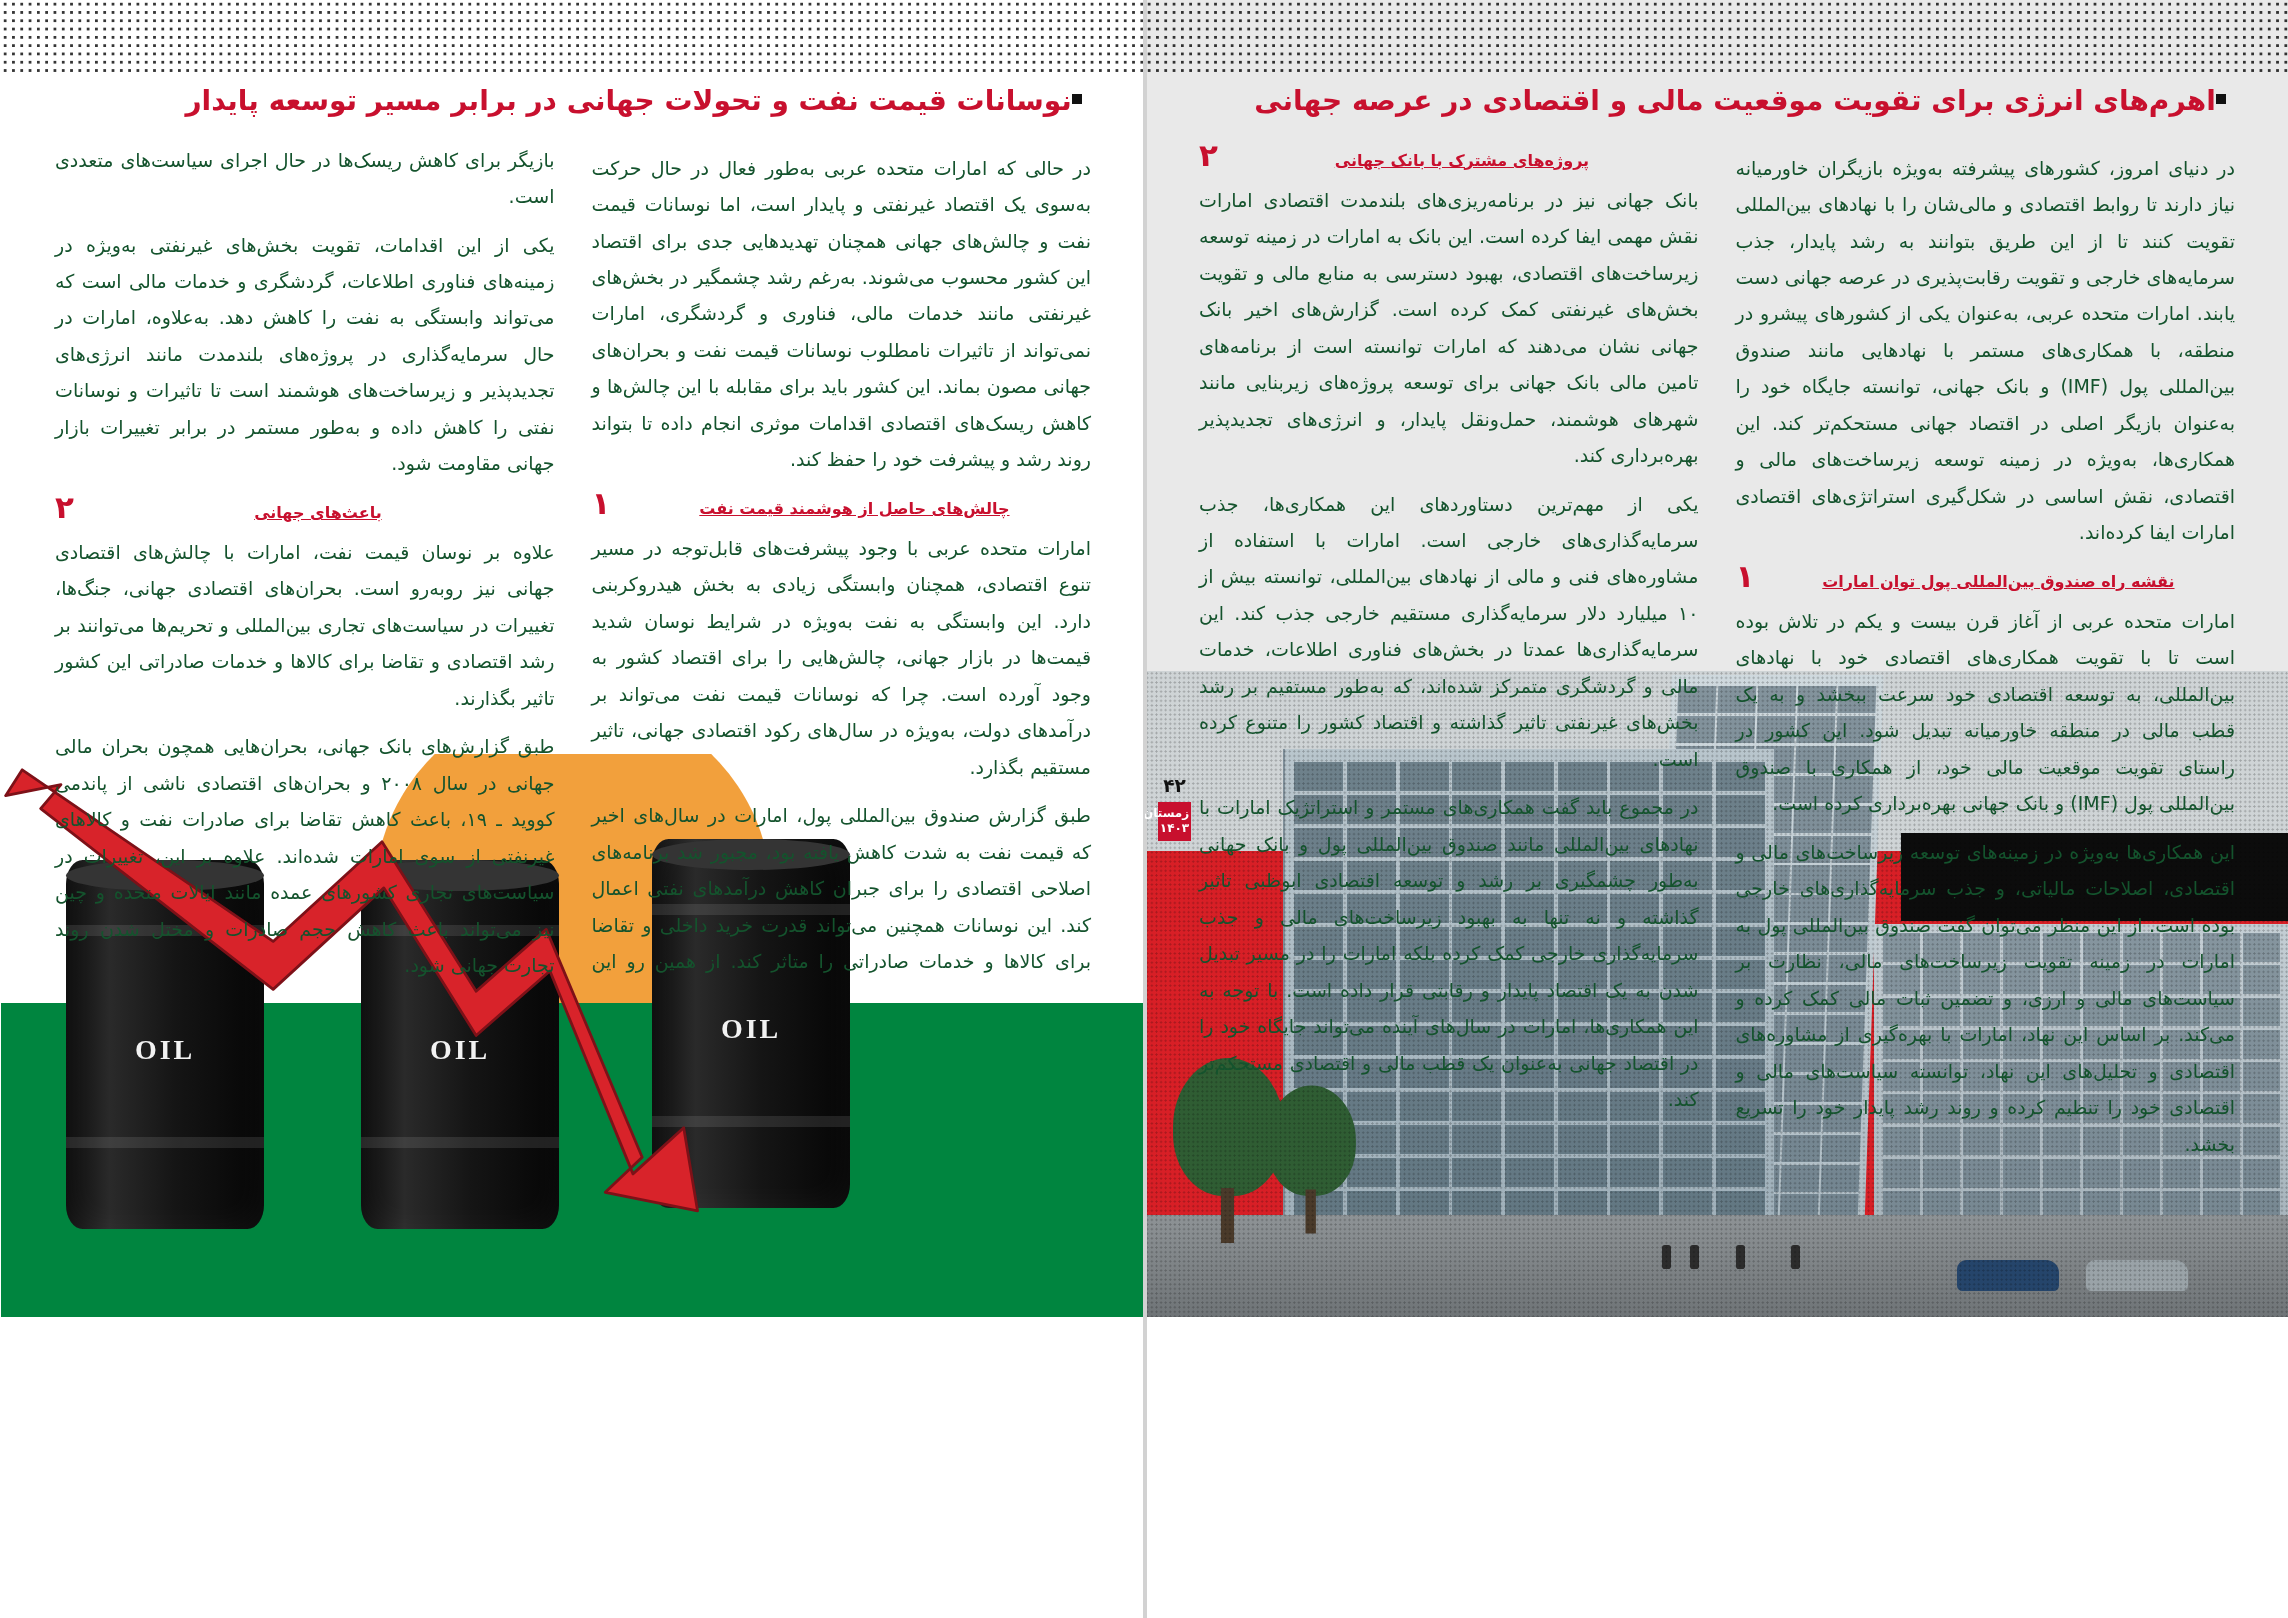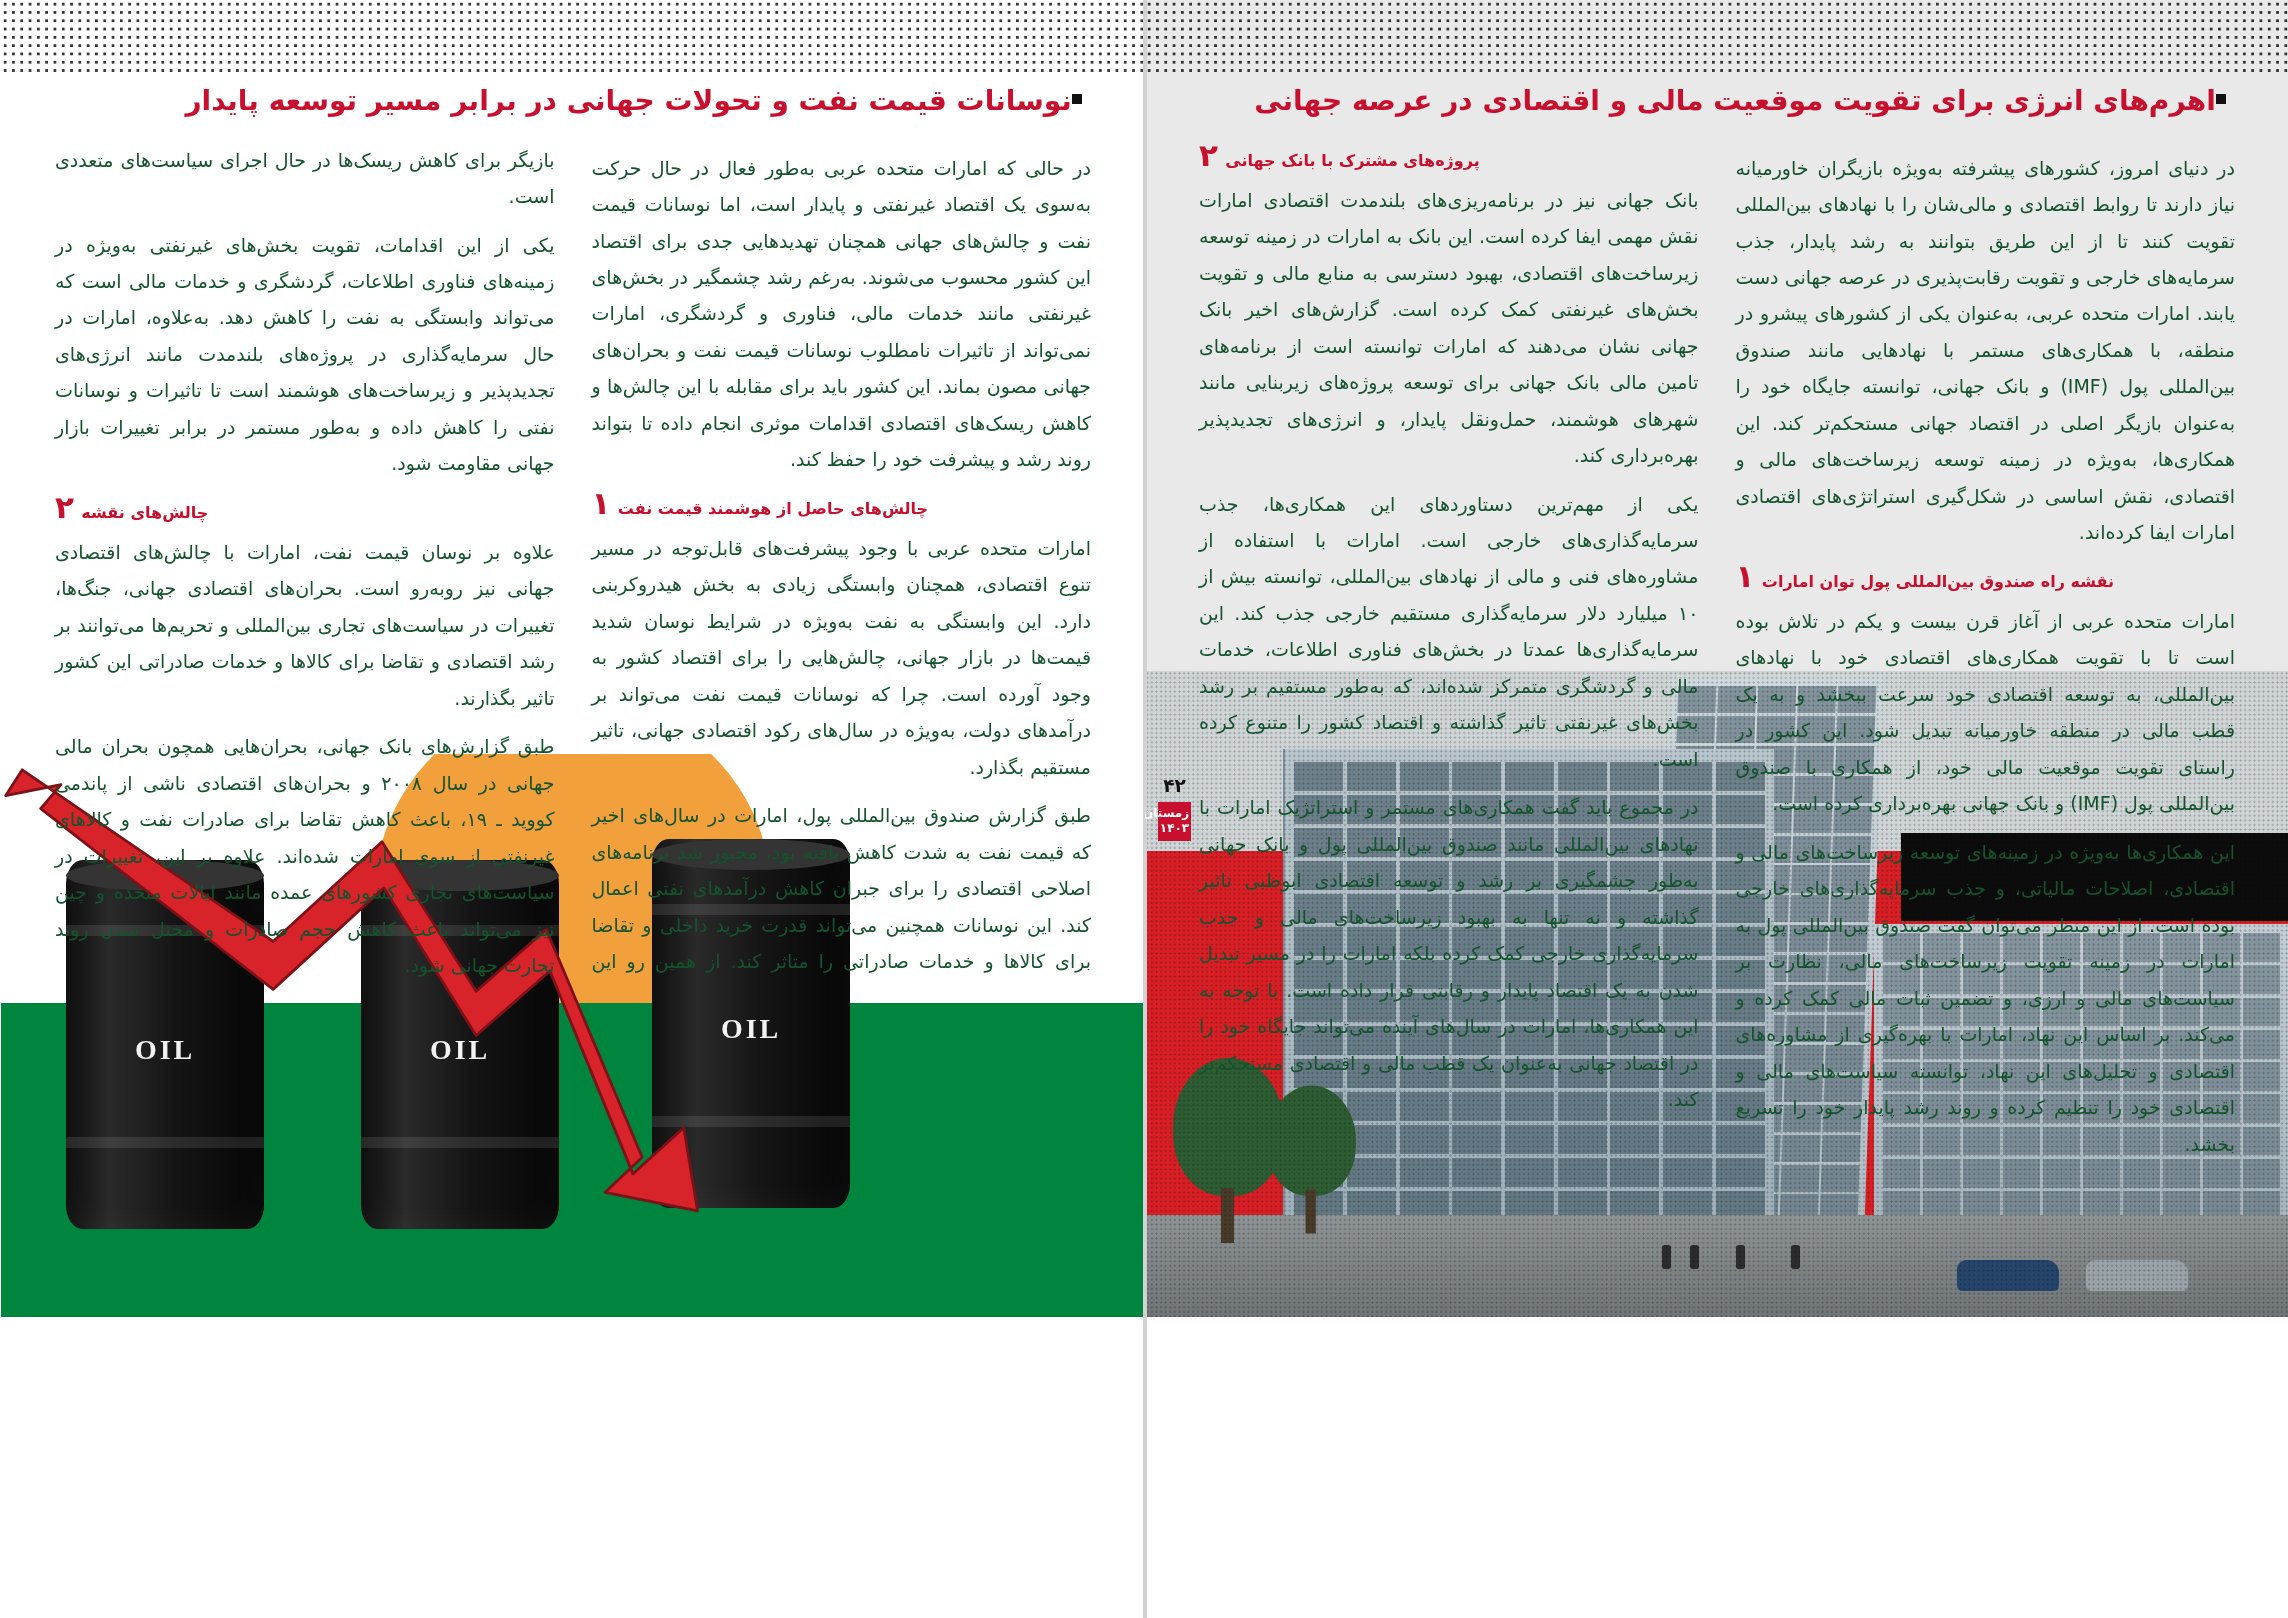--- a/index.html
+++ b/index.html
@@ -101,21 +101,21 @@
     justify-content: flex-start;
     align-items: baseline;
     gap: 7.4px;
   }
   .subhead .num {
     color: #c8102e;
     font-size: 31px;
     font-weight: bold;
     line-height: 0.9;
   }
-  .subhead .txt { flex: 1; text-align: left;}
+  .subhead .txt { flex: 1; text-align: center; text-decoration: underline;}
   
   .art-oil {
     position: absolute;
     left: 0;
     right: 0;
     bottom: 0;
     height: 563px;
     overflow: hidden;
     z-index: 1;
   }
@@ -731,21 +731,21 @@
         <div class="subhead">
           <span class="num">۱</span>
           <span class="txt">چالش‌های حاصل از هوشمند قیمت نفت</span>
         </div>
         <p>امارات متحده عربی با وجود پیشرفت‌های قابل‌توجه در مسیر تنوع اقتصادی، همچنان وابستگی زیادی به بخش هیدروکربنی دارد. این وابستگی به نفت به‌ویژه در شرایط نوسان شدید قیمت‌ها در بازار جهانی، چالش‌هایی را برای اقتصاد کشور به وجود آورده است. چرا که نوسانات قیمت نفت می‌تواند بر درآمدهای دولت، به‌ویژه در سال‌های رکود اقتصادی جهانی، تاثیر مستقیم بگذارد.</p>
         <p>طبق گزارش صندوق بین‌المللی پول، امارات در سال‌های اخیر که قیمت نفت به شدت کاهش یافته بود، مجبور شد برنامه‌های اصلاحی اقتصادی را برای جبران کاهش درآمدهای نفتی اعمال کند. این نوسانات همچنین می‌تواند قدرت خرید داخلی و تقاضا برای کالاها و خدمات صادراتی را متاثر کند. از همین رو این بازیگر برای کاهش ریسک‌ها در حال اجرای سیاست‌های متعددی است.</p>
         <p>یکی از این اقدامات، تقویت بخش‌های غیرنفتی به‌ویژه در زمینه‌های فناوری اطلاعات، گردشگری و خدمات مالی است که می‌تواند وابستگی به نفت را کاهش دهد. به‌علاوه، امارات در حال سرمایه‌گذاری در پروژه‌های بلندمدت مانند انرژی‌های تجدیدپذیر و زیرساخت‌های هوشمند است تا تاثیرات و نوسانات نفتی را کاهش داده و به‌طور مستمر در برابر تغییرات بازار جهانی مقاومت شود.</p>
 
         <div class="subhead">
           <span class="num">۲</span>
-          <span class="txt">چالش‌های نقشه</span>
+          <span class="txt">باعث‌های جهانی</span>
         </div>
         <p>علاوه بر نوسان قیمت نفت، امارات با چالش‌های اقتصادی جهانی نیز روبه‌رو است. بحران‌های اقتصادی جهانی، جنگ‌ها، تغییرات در سیاست‌های تجاری بین‌المللی و تحریم‌ها می‌توانند بر رشد اقتصادی و تقاضا برای کالاها و خدمات صادراتی این کشور تاثیر بگذارند.</p>
         <p>طبق گزارش‌های بانک جهانی، بحران‌هایی همچون بحران مالی جهانی در سال ۲۰۰۸ و بحران‌های اقتصادی ناشی از پاندمی کووید ـ ۱۹، باعث کاهش تقاضا برای صادرات نفت و کالاهای غیرنفتی از سوی امارات شده‌اند. علاوه بر این، تغییرات در سیاست‌های تجاری کشورهای عمده مانند ایالات متحده و چین نیز می‌تواند باعث کاهش حجم صادرات و مختل شدن روند تجارت جهانی شود.</p>
       </div>
     </div>
 
     <div class="art-oil">
       <div class="oil-sun"></div>
       <div class="oil-green"></div>
 

